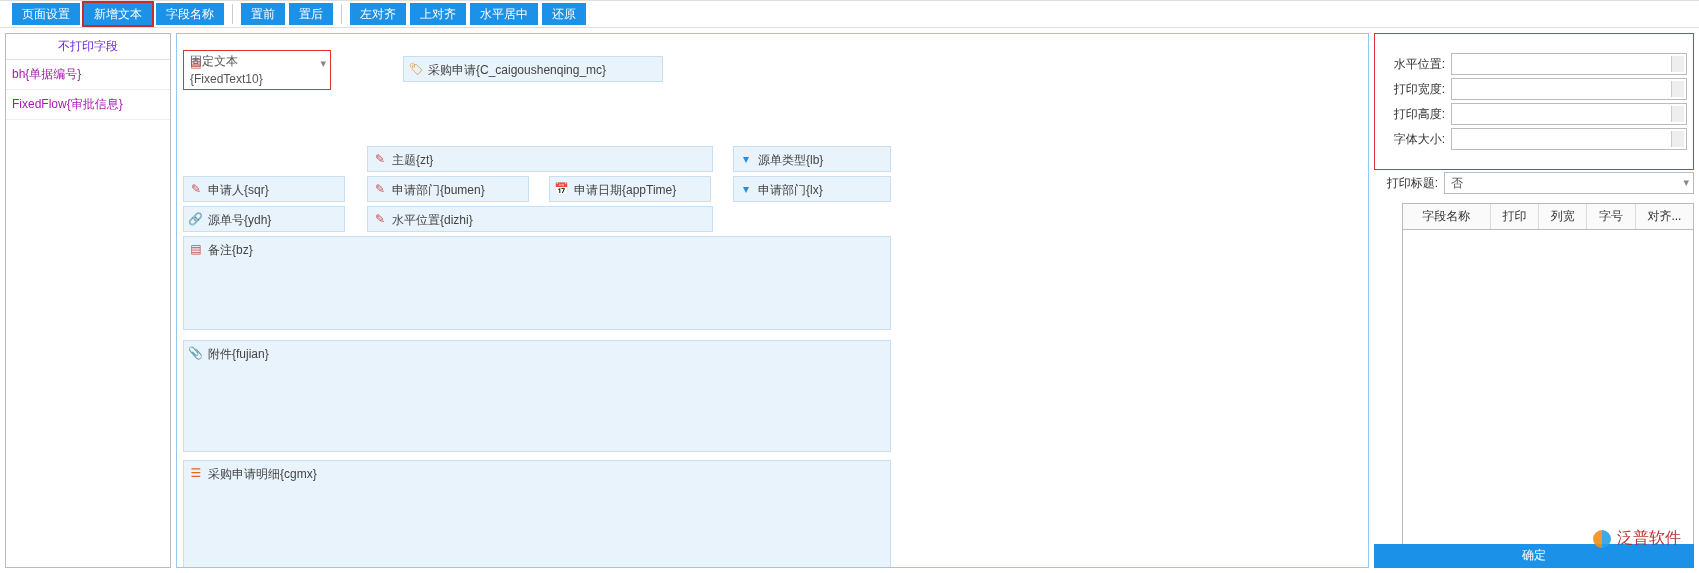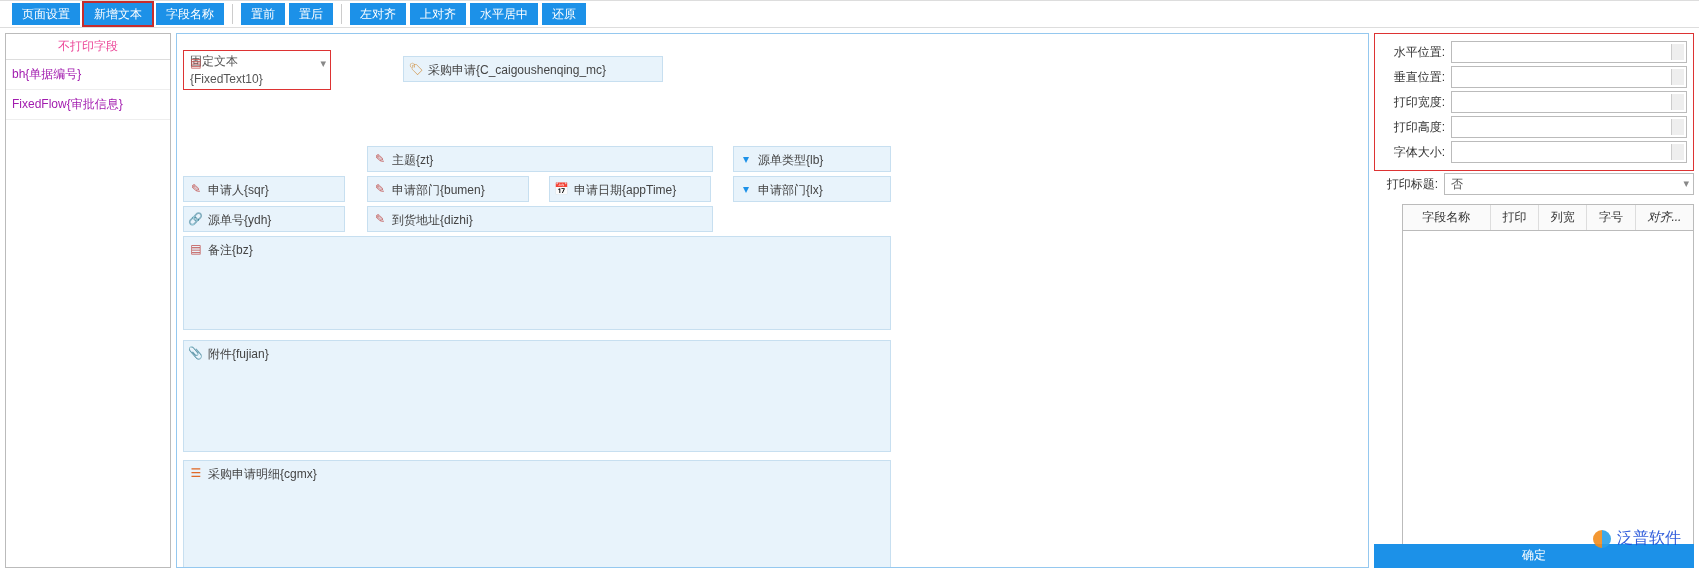--- a/index.html
+++ b/index.html
@@ -56,21 +56,21 @@
     width: 166px;
     border: 1px solid #bbb;
     margin: 5px 0 5px 5px;
     display: flex;
     flex-direction: column;
   }
   .leftp-head {
     text-align: center;
     padding: 4px 0;
     border-bottom: 1px solid #ddd;
-    color:#ec4899;
+    color:#6d28d9;
   }
   .leftp-item {
     padding: 6px 6px;
     border-bottom: 1px solid #eee;
     color:#a21caf;
     cursor: pointer;
   }
 
   
   .canvas-wrap {
@@ -106,21 +106,21 @@
   
   .rightp {
     width: 320px;
     margin: 5px 5px 5px 0;
     display: flex;
     flex-direction: column;
     position: relative;
   }
   .rzone1 {
     border: 1px solid #d33;
-    padding: 4px 6px;
+    padding: 16px 6px;
   }
   .row {
     display: flex;
     align-items: center;
     margin: 3px 0;
   }
   .row label {
     width: 70px;
     text-align: right;
     padding-right: 6px;
@@ -163,30 +163,30 @@
     margin-top:4px;
     display:flex; flex-direction:column;margin-left:28px;
   }
   .grid-head {
     display:flex; border-bottom:1px solid #bbb; background:#fafafa;
   }
   .gh {
     padding:4px 4px; text-align:center; border-right:1px solid #ddd; overflow:hidden; white-space:nowrap;
   }
   .gh:last-child{border-right:none;}
-  .gh.c1{flex:1.6;} .gh.c2{flex:0.8;} .gh.c3{flex:0.8;} .gh.c4{flex:0.8;} .gh.c5{flex:1;font-style:italic;}
+  .gh.c1{flex:1.6;} .gh.c2{flex:0.8;} .gh.c3{flex:0.8;} .gh.c4{flex:0.8;} .gh.c5{flex:1;}
   .grid-body { flex:1; }
   .okbtn {
     height:24px; background:#1c91e8; color:#fff; text-align:right;
     display:flex;align-items:center;justify-content:center;
     border:1px solid #1c91e8; border-top:none; cursor:pointer;
   }
   .watermark {
     position:absolute; right:18px; bottom:24px;
-    color:#1d4ed8; font-size:16px; font-weight:500;
+    color:#b91c1c; font-size:16px; font-weight:500;
     display:flex;align-items:center;gap:6px; opacity:0.9;
     pointer-events:none;
   }
   .watermark .logo{
     width:18px;height:18px;border-radius:50%;
     background: conic-gradient(#2aa0e8 0 180deg,#f28c1c 180deg 360deg);
   }
   
   .ic.red{color:#c0504d;} .ic.blue{color:#1c91e8;} .ic.tan{color:#d09040;} .ic.dred{color:#a03a2a;} .ic.orange{color:#e06928;}
 </style>
@@ -252,21 +252,21 @@
         <span class="ic blue">▾</span>
         <span>申请部门{lx}</span>
       </div>
 
       <div class="fld" style="left:6px; top:172px; width:162px; height:26px;">
         <span class="ic blue">🔗</span>
         <span>源单号{ydh}</span>
       </div>
       <div class="fld" style="left:190px; top:172px; width:346px; height:26px;">
         <span class="ic red">✎</span>
-        <span>到货地址{dizhi}</span>
+        <span>水平位置{dizhi}</span>
       </div>
 
       <div class="fld" style="left:6px; top:202px; width:708px; height:94px;">
         <span class="ic red">▤</span>
         <span>备注{bz}</span>
       </div>
 
       <div class="fld" style="left:6px; top:306px; width:708px; height:112px;">
         <span class="ic dred">📎</span>
         <span>附件{fujian}</span>
@@ -282,27 +282,20 @@
   <div class="rightp">
     <div class="rzone1">
       <div class="row">
         <label>水平位置:</label>
         <div class="spin">
             <span class="u">▴</span>
             <span class="d">▾</span>
           </div>
       </div>
       <div class="row">
-        <label>垂直位置:</label>
-        <div class="spin">
-            <span class="u">▴</span>
-            <span class="d">▾</span>
-          </div>
-      </div>
-      <div class="row">
         <label>打印宽度:</label>
         <div class="spin">
             <span class="u">▴</span>
             <span class="d">▾</span>
           </div>
       </div>
       <div class="row">
         <label>打印高度:</label>
         <div class="spin">
             <span class="u">▴</span>

